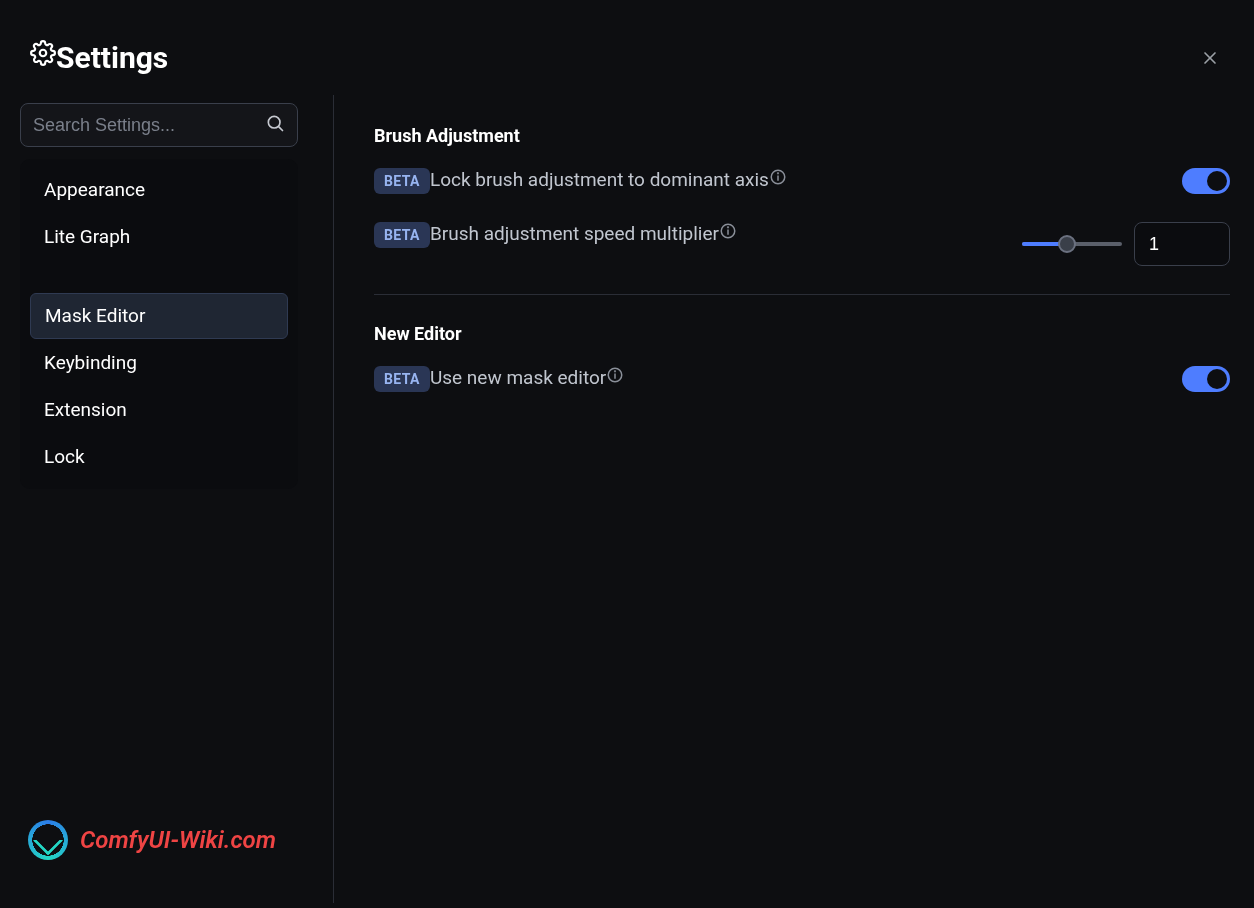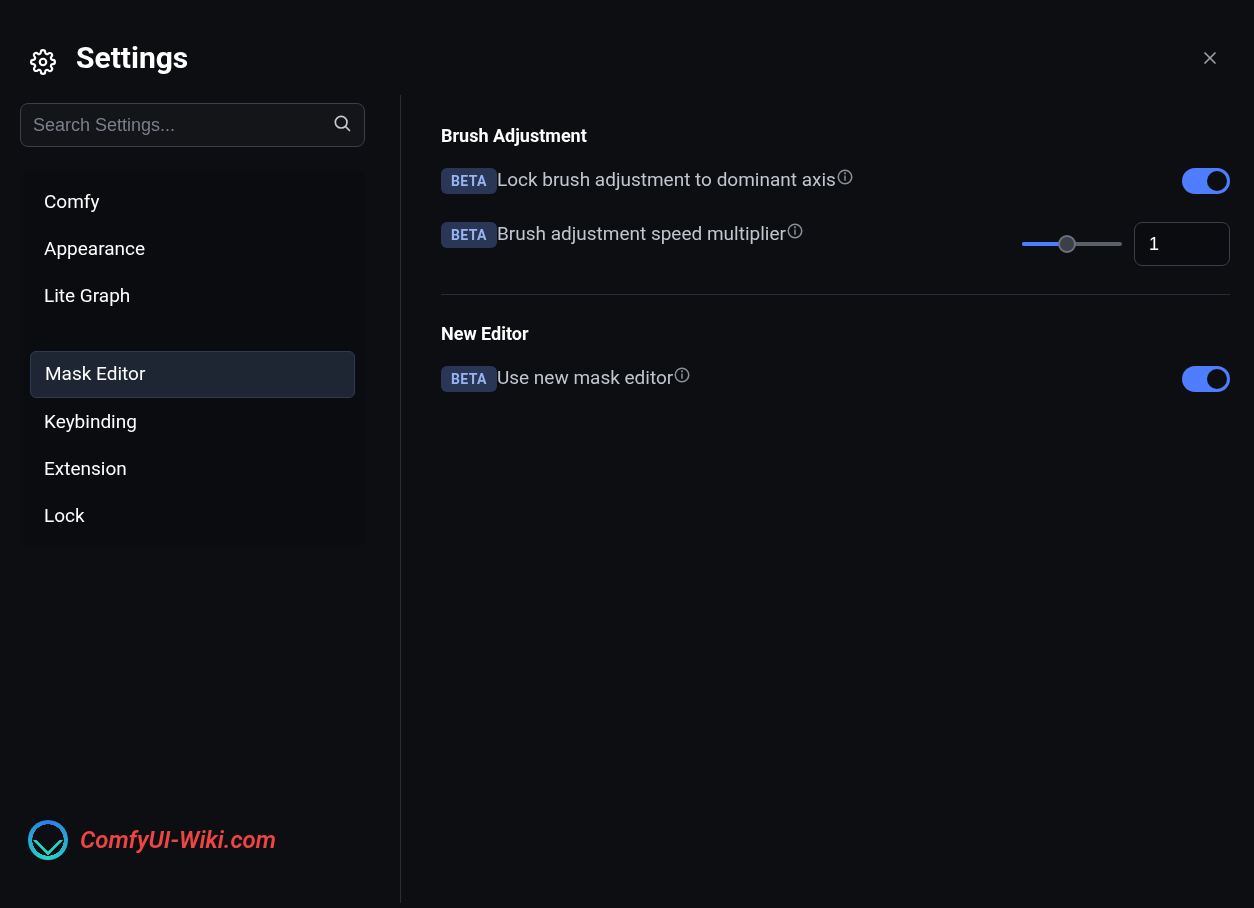--- a/index.html
+++ b/index.html
@@ -13,46 +13,46 @@
     position: relative;
   }
   .header {
     display: flex;
     align-items: center;
     justify-content: space-between;
     padding: 40px 30px 20px 30px;
   }
   .header-left {
     display: flex;
-    align-items: flex-end;
-    gap: 20px;
+    align-items: flex-start;
+    gap: 0;
   }
   .header-left h1 {
     font-size: 30px;
     font-weight: 700;
     color: #ffffff;
   }
   .gear svg { display:block; }
   .close-btn {
     color: #9aa0a6;
     cursor: pointer;
     padding: 4px;
   }
   .close-btn svg { display:block; }
   .body {
     display: flex;
     height: calc(100% - 100px);
   }
   .sidebar {
-    width: 401px;
+    width: 334px;
     padding: 8px 35px 20px 20px;
     border-right: 1px solid #2a2d36;
     display: flex;
     flex-direction: column;
-    gap: 24px;
+    gap: 12px;
   }
   .search-wrap {
     position: relative;
     border: 1px solid #3a3f4b;
     background: #141519;
     border-radius: 8px;
     height: 44px;
     display: flex;
     align-items: center;
     padding: 0 12px;
@@ -239,21 +239,20 @@
       <input class="search-input" type="text" placeholder="Search Settings..." style="">
       <span class="search-icon">
         <svg width="20" height="20" viewBox="0 0 24 24" fill="none" stroke="currentColor" stroke-width="2" stroke-linecap="round">
           <circle cx="11" cy="11" r="7"></circle>
           <line x1="21" y1="21" x2="16.65" y2="16.65"></line>
         </svg>
       </span>
     </div>
 
     <nav class="nav">
-      <div class="nav-item">Comfy</div>
       <div class="nav-item">Appearance</div>
       <div class="nav-item">Lite Graph</div>
       <div class="nav-item active">Mask Editor</div>
       <div class="nav-item">Keybinding</div>
       <div class="nav-item">Extension</div>
       <div class="nav-item">Lock</div>
     </nav>
   </aside>
 
   <main class="content">

